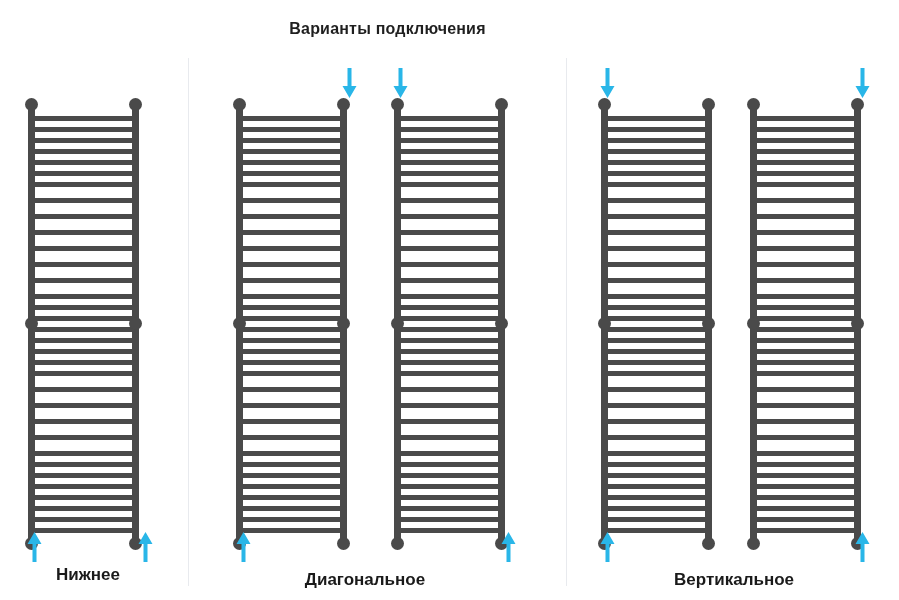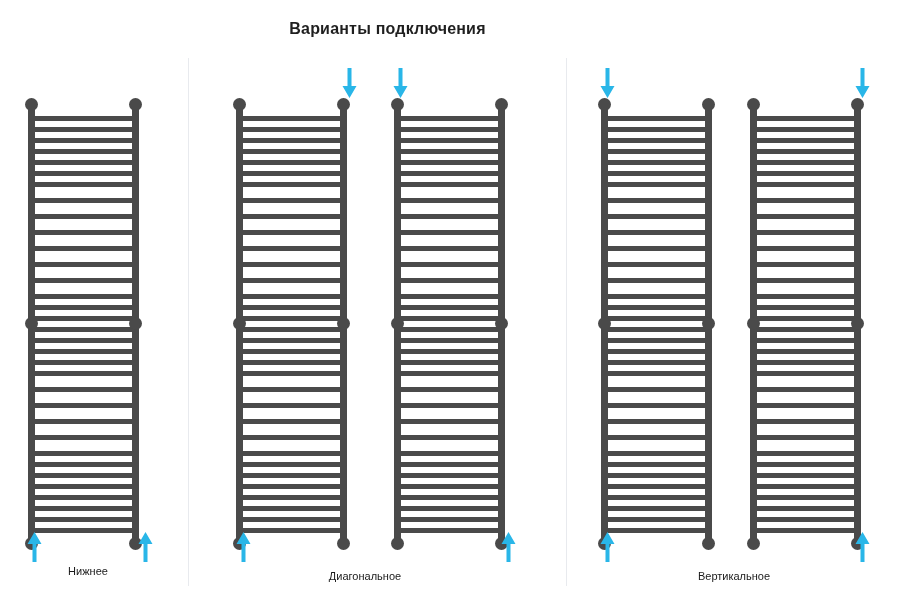--- a/index.html
+++ b/index.html
@@ -36,22 +36,22 @@
     top: 58px;
     width: 1px;
     height: 528px;
     background: #e8eaee;
   }
   .divider.d1 { left: 188px; }
   .divider.d2 { left: 566px; }
 
   .group-label {
     position: absolute;
-    font-size: 11px;
-    font-weight: normal;
+    font-size: 17px;
+    font-weight: bold;
     color: #1a1a1a;
     text-align: center;
     white-space: nowrap;
     transform: translateX(-50%);
   }
 
   
   .radiator {
     position: absolute;
     width: 119px;

